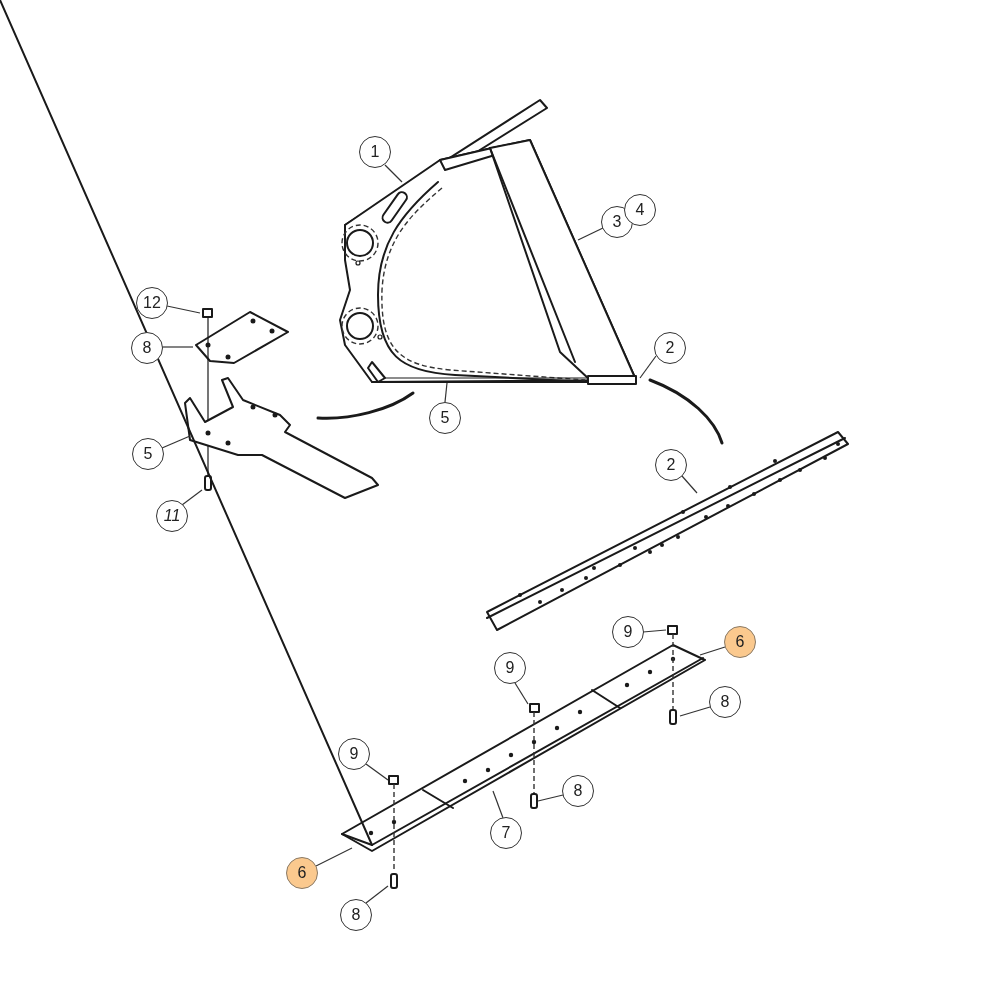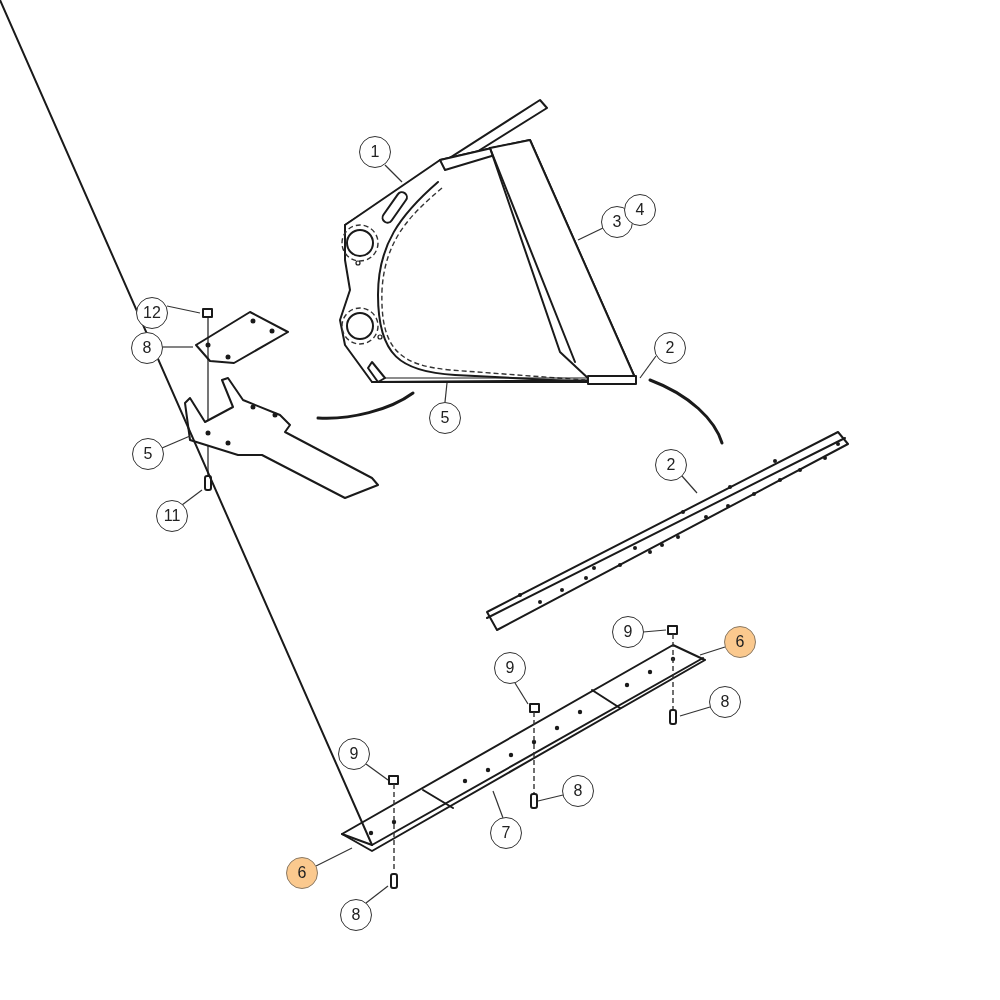--- a/index.html
+++ b/index.html
@@ -163,30 +163,30 @@
     </div>
     <div class="callout" style="left: 640px; top: 210px;">
       <span>4</span>
     </div>
     <div class="callout" style="left: 670px; top: 348px;">
       <span>2</span>
     </div>
     <div class="callout" style="left: 445px; top: 418px;">
       <span>5</span>
     </div>
-    <div class="callout" style="left: 152px; top: 313px;">
+    <div class="callout" style="left: 152px; top: 303px;">
       <span>12</span>
     </div>
     <div class="callout" style="left: 147px; top: 348px;">
       <span>8</span>
     </div>
     <div class="callout" style="left: 148px; top: 454px;">
       <span>5</span>
     </div>
-    <div class="callout" style="left: 172px; top: 516px;">
+    <div class="callout" style="left: 172px; top: 516px; font-style: italic;">
       <span>11</span>
     </div>
     <div class="callout" style="left: 671px; top: 465px;">
       <span>2</span>
     </div>
     <div class="callout" style="left: 628px; top: 632px;">
       <span>9</span>
     </div>
     <div class="callout highlight" style="left: 740px; top: 642px;">
       <span>6</span>

